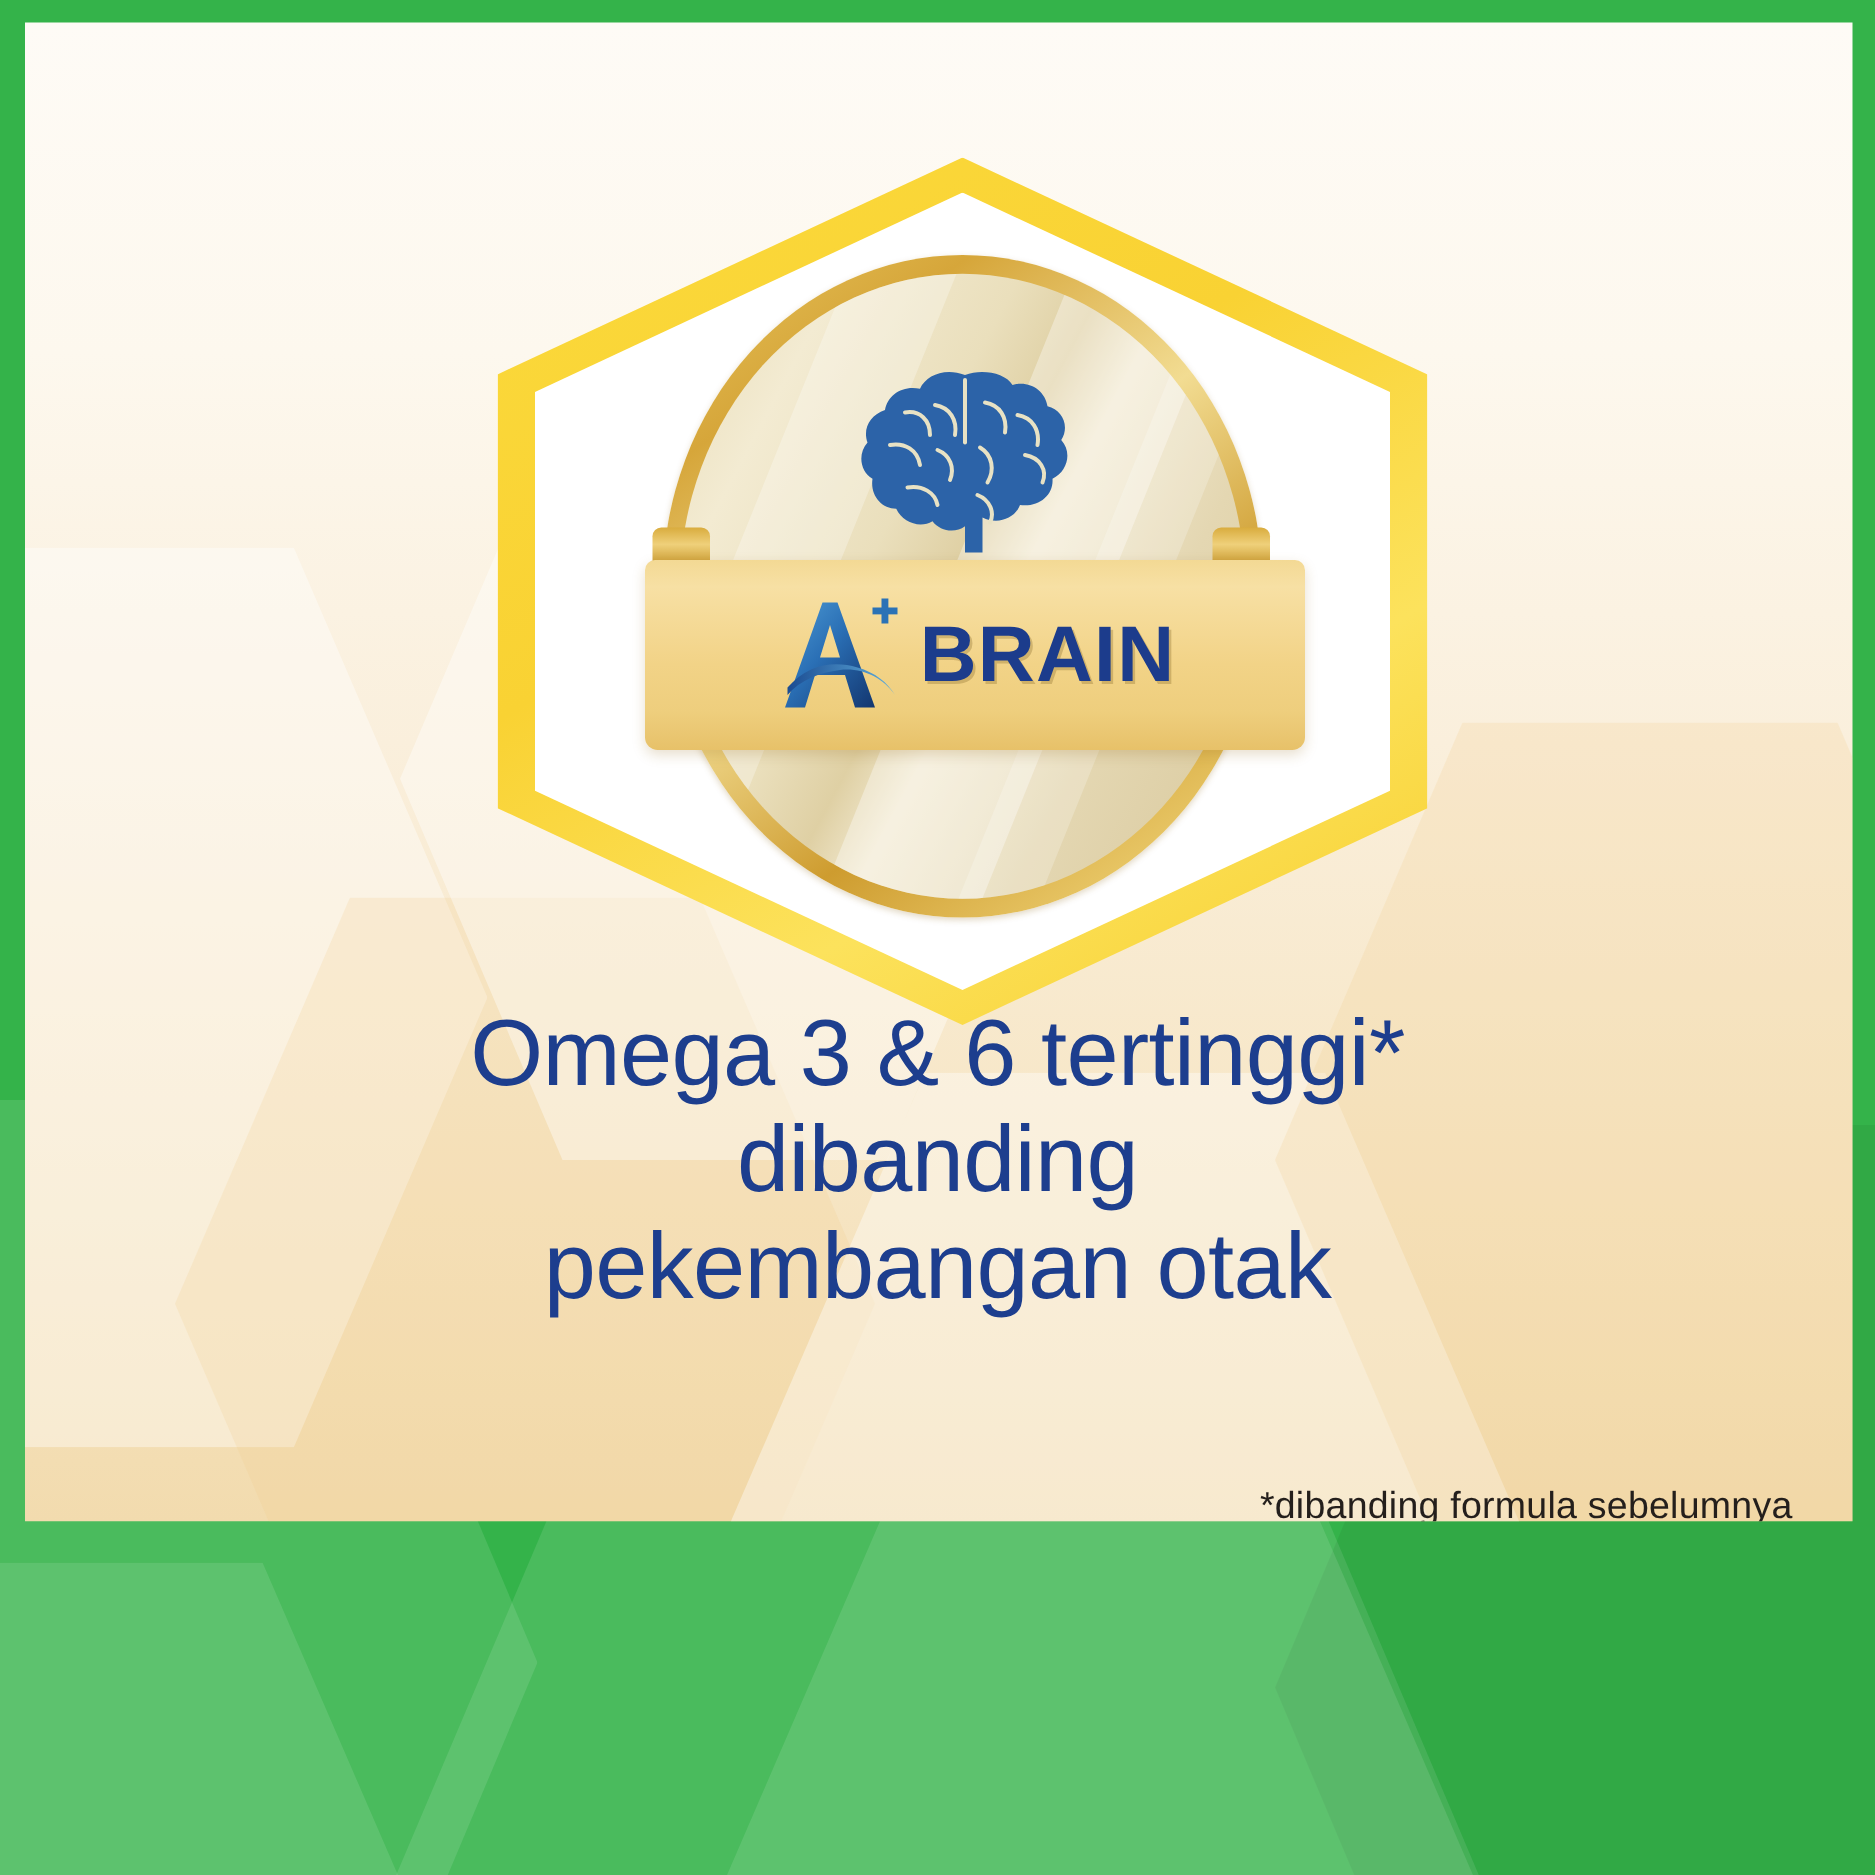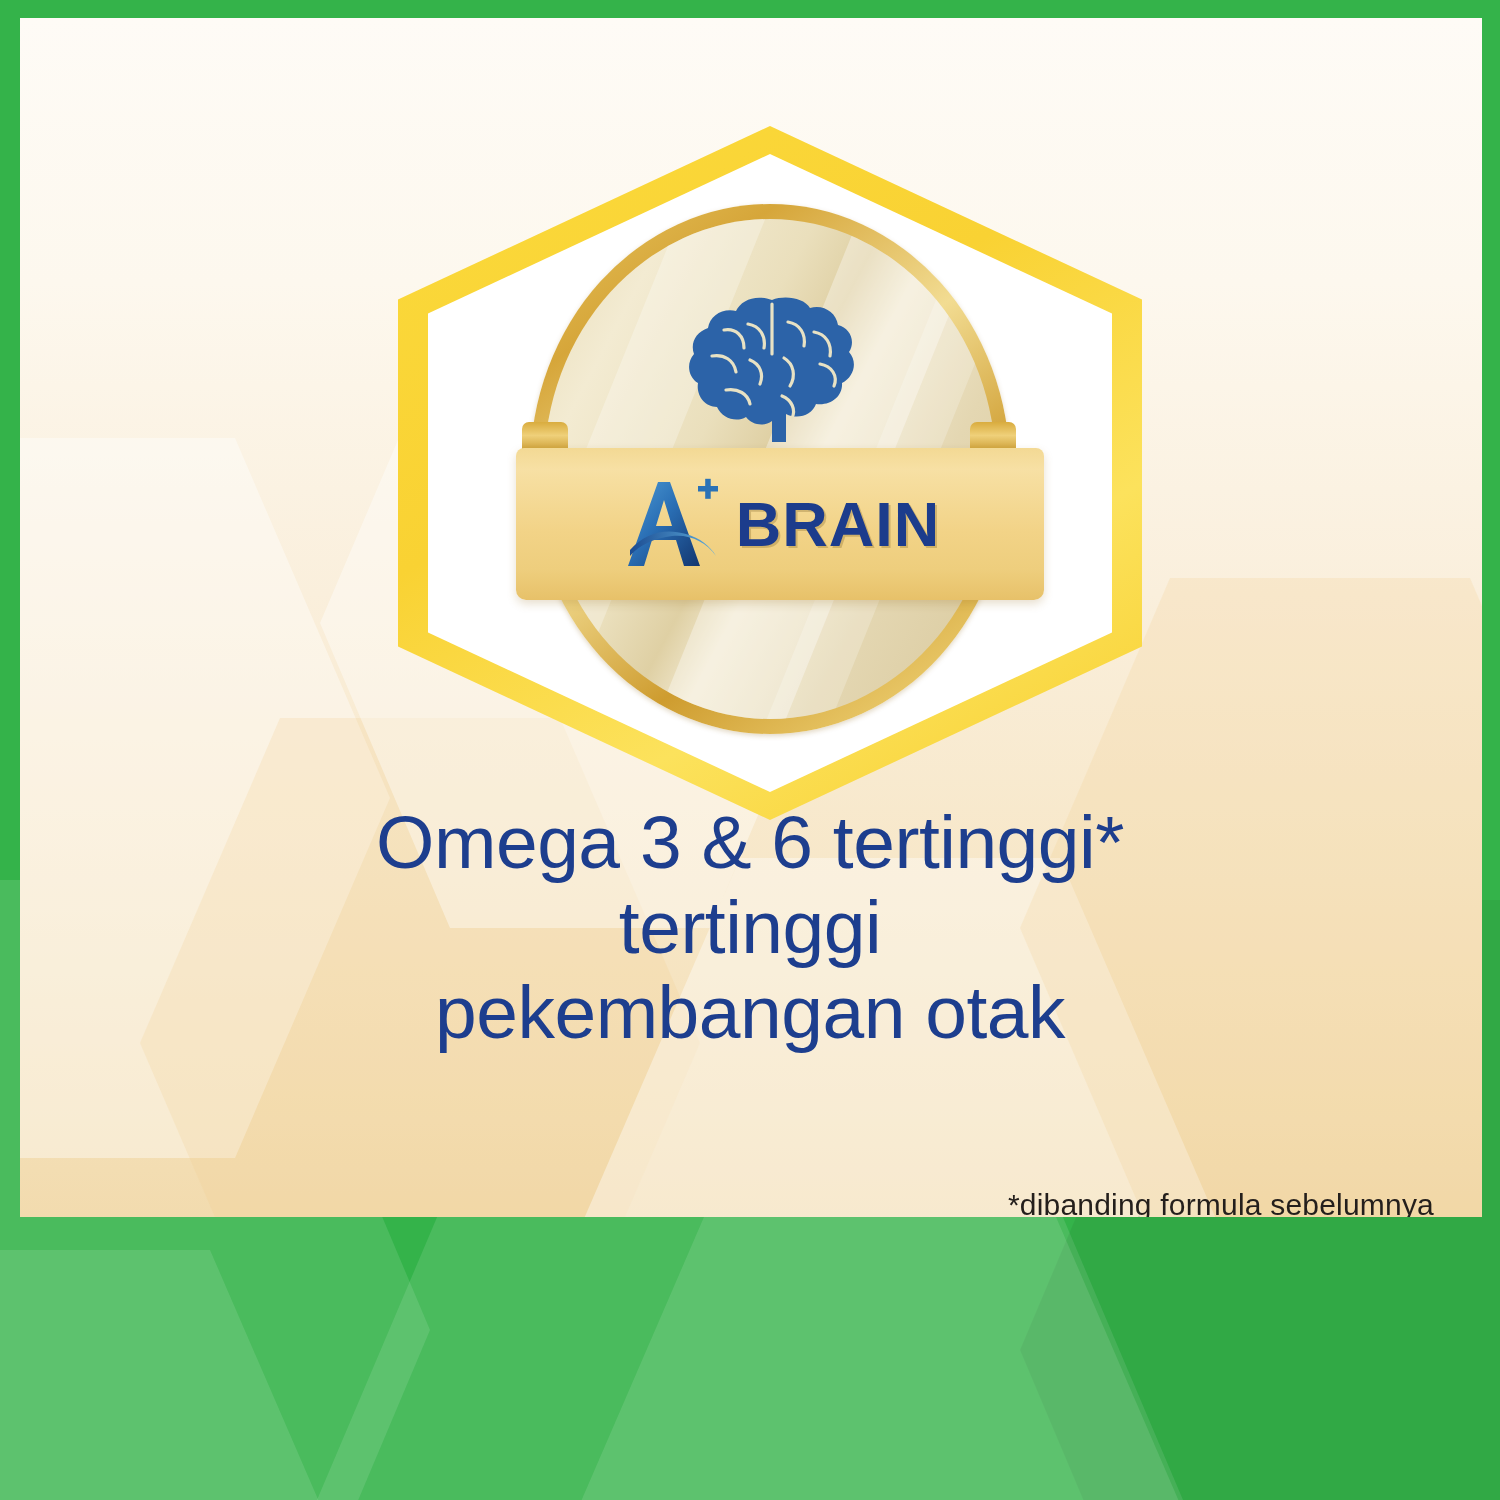--- a/index.html
+++ b/index.html
@@ -297,21 +297,21 @@
             <rect x="85.2" y="2.8" width="5.5" height="20" fill="#2B72B6"></rect>
           </svg>
           <span class="brain-word">BRAIN</span>
         </div>
       </div>
     </div>
 
     <div style="position:absolute; left:-20px; top:782px; width:1500px; text-align:center;">
       <div style="color:#1D3E8E; font-size:75px; line-height:1.13; letter-spacing:-0.5px;">
         <span class="hl" style="display:block; white-space:nowrap;">Omega 3 &amp; 6 tertinggi*</span>
-        <span class="hl" style="display:block; white-space:nowrap;">tertinggi</span>
+        <span class="hl" style="display:block; white-space:nowrap;">dibanding</span>
         <span class="hl" style="display:block; white-space:nowrap;">pekembangan otak</span>
       </div>
     </div>
 
     <div id="footnote" style="top:1170px;">*dibanding formula sebelumnya</div>
 
   </div>
 </div>
 
 </body></html>

